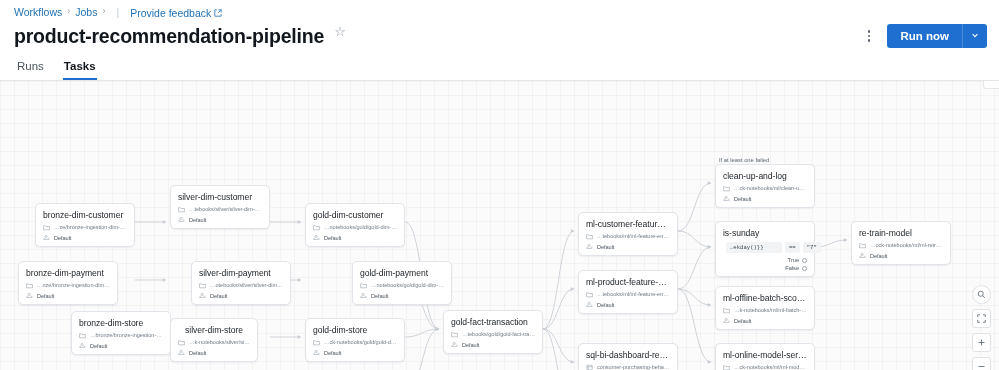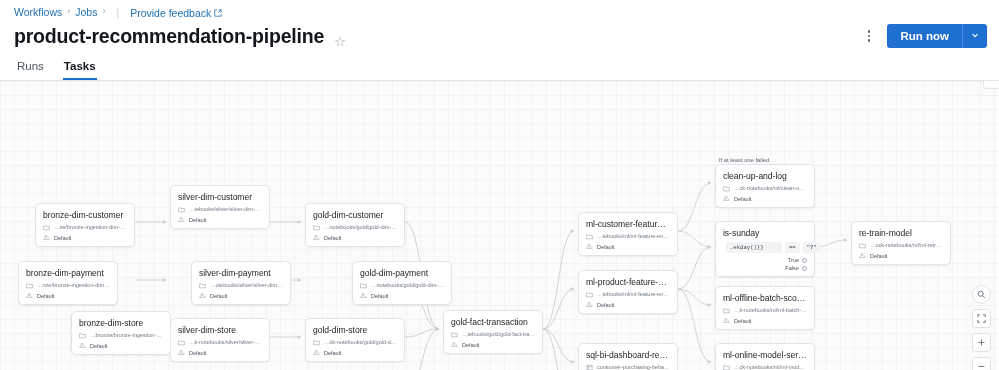--- a/index.html
+++ b/index.html
@@ -13,21 +13,21 @@
 
   
   .header { padding: 6px 14px 0 14px; background:#fff; position:relative; }
   .breadcrumb { display:flex; gap:5px; font-size:10.5px; height:14px; }
   .bc-link { color:#2272b4; text-decoration:none; cursor:pointer; }
   .bc-sep { color:#8f9aa5; font-size:9px; }
   .bc-divider { color:#c7ced4; margin:0 6px; }
   .bc-feedback { color:#2272b4; display:flex; align-items:center; gap:3px; cursor:pointer; }
   .ext-ico { width:8px; height:8px; display:inline-block; }
 
-  .title-row { display:flex; align-items:flex-end; gap:10px; margin-top:5px; }
+  .title-row { display:flex; align-items:flex-start; gap:10px; margin-top:5px; }
   .page-title { font-size:19.5px; font-weight:700; letter-spacing:-0.2px; color:#11171c; }
   .star-ico { color:#8a949e; font-size:13px; cursor:pointer; line-height:1; }
 
   .header-actions { position:absolute; right:12px; top:24px; display:flex; align-items:center; gap:12px; }
   .kebab { color:#5a6672; font-size:14px; letter-spacing:0; cursor:pointer; line-height:1;
            display:flex; flex-direction:column; gap:2px; padding:4px 5px; }
   .kebab i { width:2.5px; height:2.5px; background:#5a6672; border-radius:50%; display:block; }
   .run-group { display:flex; }
   .run-btn { background:#1f6fd0; color:#fff; border:none; font-size:11.5px; font-weight:600;
              padding:6px 13px; border-radius:3px 0 0 3px; cursor:pointer; font-family:inherit; }
@@ -256,21 +256,21 @@
           </svg>
           <span class="node-sub">…otebooks/silver/silver-dim-payment</span>
         </div>
         <div class="node-row">
           <svg viewBox="0 0 12 12" class="glyph">
             <path d="M1 9.3c0-1.6 1.6-2.4 2.6-2.4M1 9.3h9M8.4 6.9c1 0 2.6.8 2.6 2.4M3.6 4.2a1.8 1.8 0 103.6 0 1.8 1.8 0 10-3.6 0" fill="none" stroke="#98a2ab" stroke-width="1"></path>
           </svg>
           <span class="node-meta">Default</span>
         </div>
       </div>
-      <div class="node" style="left: 170px; top: 237px; width: 100px;">
+      <div class="node" style="left: 170px; top: 237px; width: 88px; text-align: center;">
         <div class="node-title">silver-dim-store</div>
         <div class="node-row">
           <svg viewBox="0 0 12 12" class="glyph">
             <path d="M1 3h3.2l1 1.3H11V10H1z" fill="none" stroke="#98a2ab" stroke-width="1"></path>
           </svg>
           <span class="node-sub">…k-notebooks/silver/silver-dim-store</span>
         </div>
         <div class="node-row">
           <svg viewBox="0 0 12 12" class="glyph">
             <path d="M1 9.3c0-1.6 1.6-2.4 2.6-2.4M1 9.3h9M8.4 6.9c1 0 2.6.8 2.6 2.4M3.6 4.2a1.8 1.8 0 103.6 0 1.8 1.8 0 10-3.6 0" fill="none" stroke="#98a2ab" stroke-width="1"></path>

